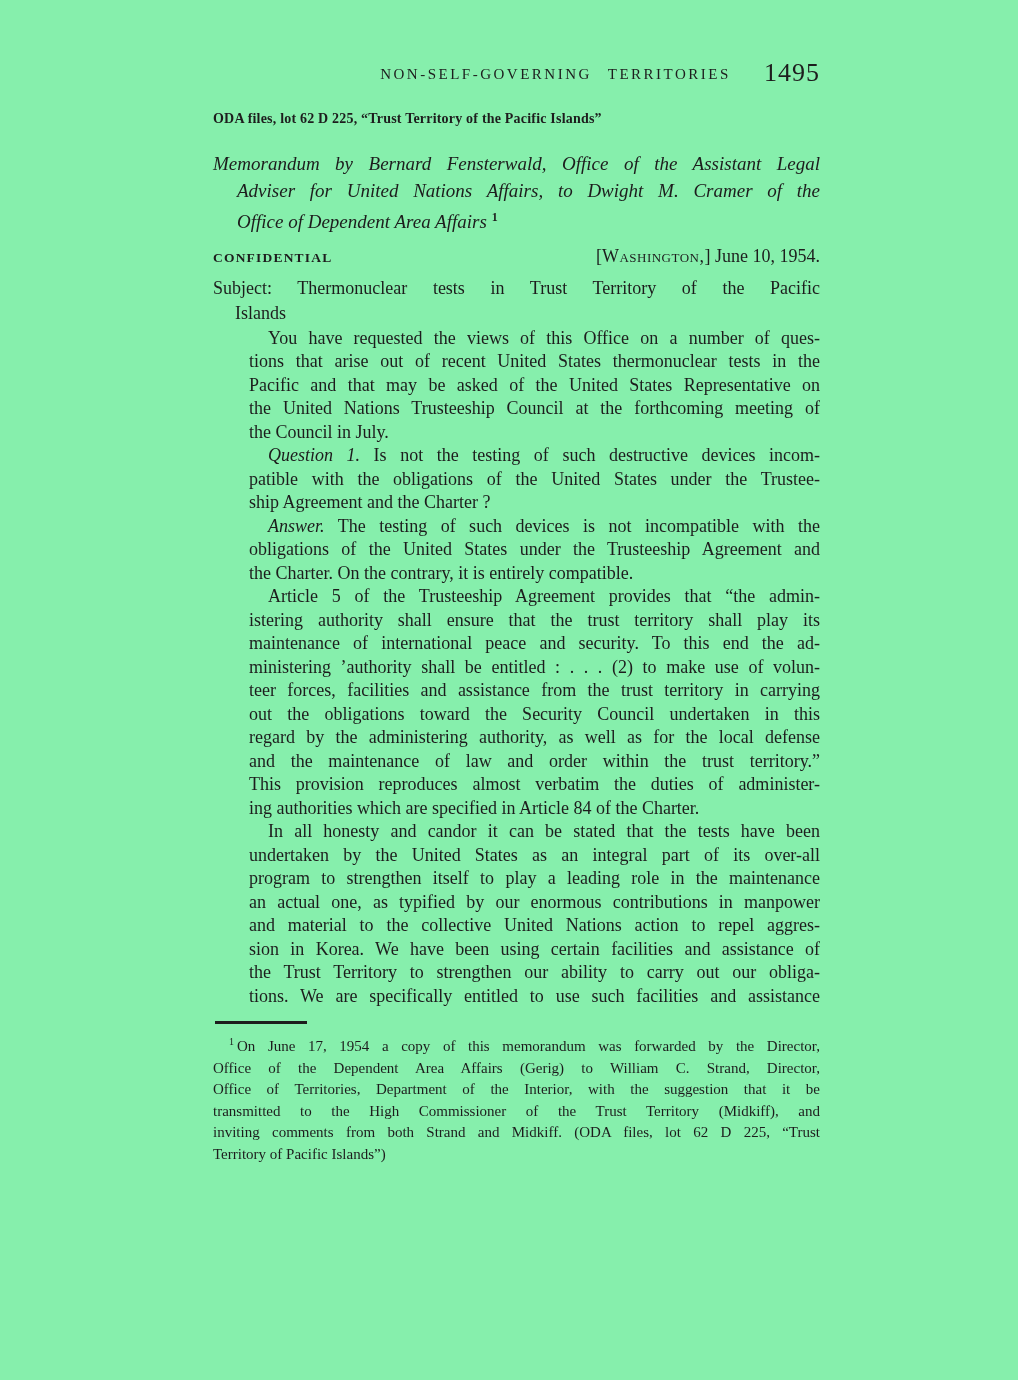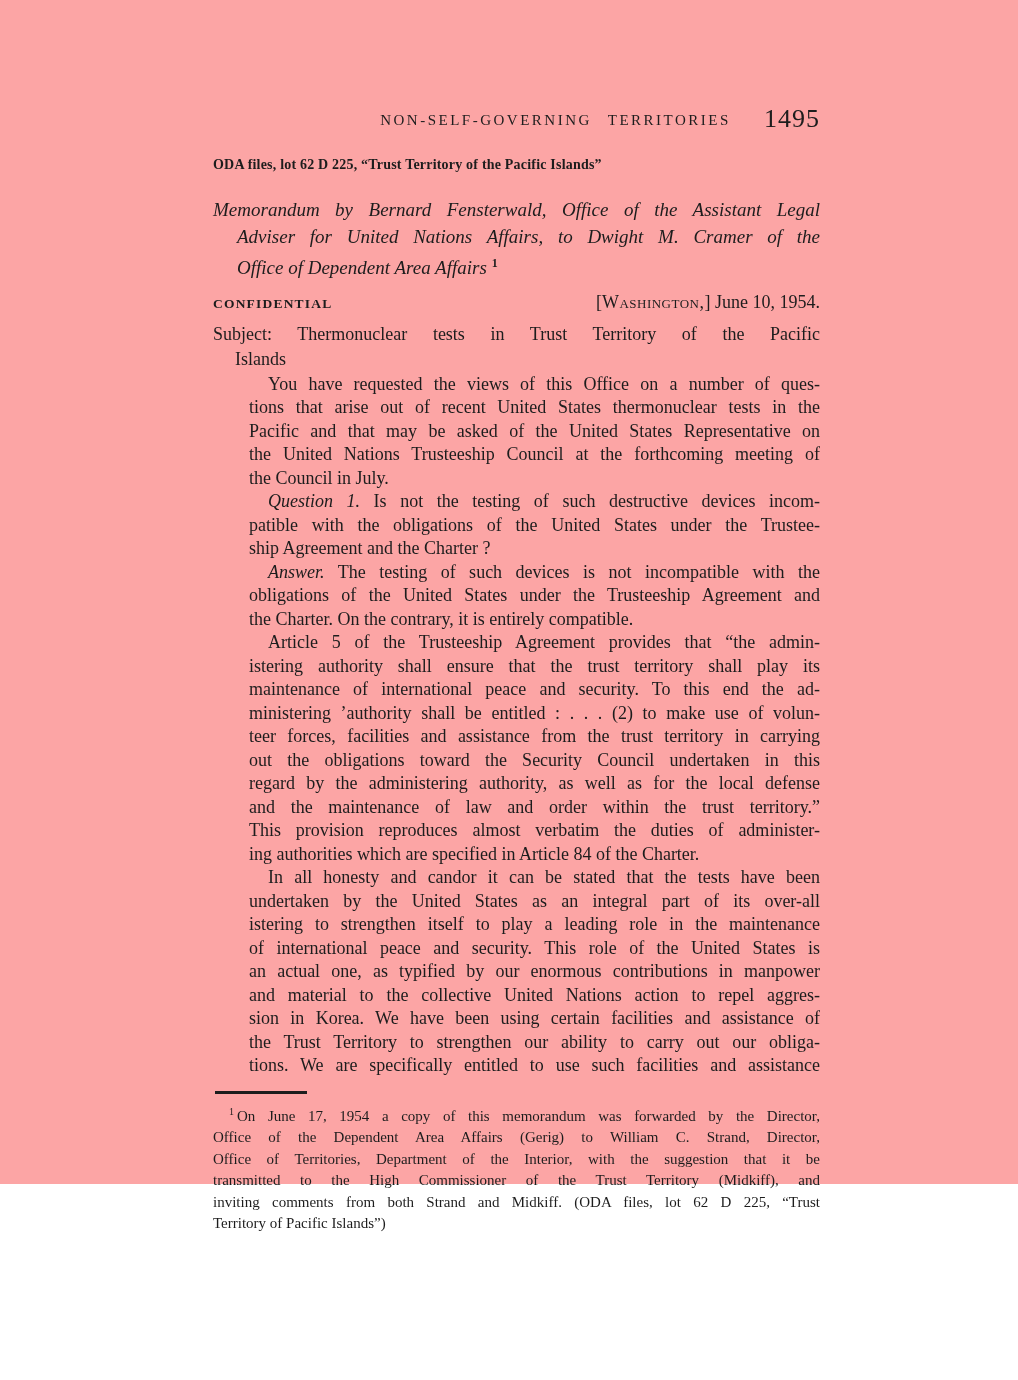--- a/index.html
+++ b/index.html
@@ -3,21 +3,21 @@
 <meta charset="utf-8">
 <style>
   * { margin:0; padding:0; box-sizing:border-box; }
   html, body { width:1018px; height:1380px; }
   body {
     background:#ffffff;
     color:#1d1d1d;
     font-family:"Liberation Serif","DejaVu Serif",serif;
     -webkit-font-smoothing:antialiased;
   }
-  .page { position:relative; width:1018px; height:1184px; padding:112px 198px 0 213px; background:#fca5a5; }
+  .page { position:relative; width:1018px; height:1380px; padding:66px 198px 0 213px; background:#86efac; }
 
   
   .running-head { position:relative; height:26px; }
   .rh-title { text-align:center; padding-left:78px; font-size:15px; letter-spacing:2.5px; word-spacing:10px; }
   .rh-folio { position:absolute; right:0; top:-8px; font-size:26px; letter-spacing:1px; }
 
   
   .source-note { margin-top:19px; font-size:14px; font-weight:bold; letter-spacing:0.2px; }
 
   
@@ -106,22 +106,21 @@
         <div class="line">teer forces, facilities and assistance from the trust territory in carrying</div>
         <div class="line">out the obligations toward the Security Council undertaken in this</div>
         <div class="line">regard by the administering authority, as well as for the local defense</div>
         <div class="line">and the maintenance of law and order within the trust territory.”</div>
         <div class="line">This provision reproduces almost verbatim the duties of administer-</div>
         <div class="line flush">ing authorities which are specified in Article 84 of the Charter.</div>
       </div>
       <div class="paragraph">
         <div class="line indent">In all honesty and candor it can be stated that the tests have been</div>
         <div class="line">undertaken by the United States as an integral part of its over-all</div>
-        <div class="line">istering to strengthen itself to play a leading role in the maintenance</div>
-        <div class="line">of international peace and security. This role of the United States is</div>
+        <div class="line">program to strengthen itself to play a leading role in the maintenance</div>
         <div class="line">an actual one, as typified by our enormous contributions in manpower</div>
         <div class="line">and material to the collective United Nations action to repel aggres-</div>
         <div class="line">sion in Korea. We have been using certain facilities and assistance of</div>
         <div class="line">the Trust Territory to strengthen our ability to carry out our obliga-</div>
         <div class="line">tions. We are specifically entitled to use such facilities and assistance</div>
       </div>
     </div>
 
   <div class="fn-divider"></div>
 

